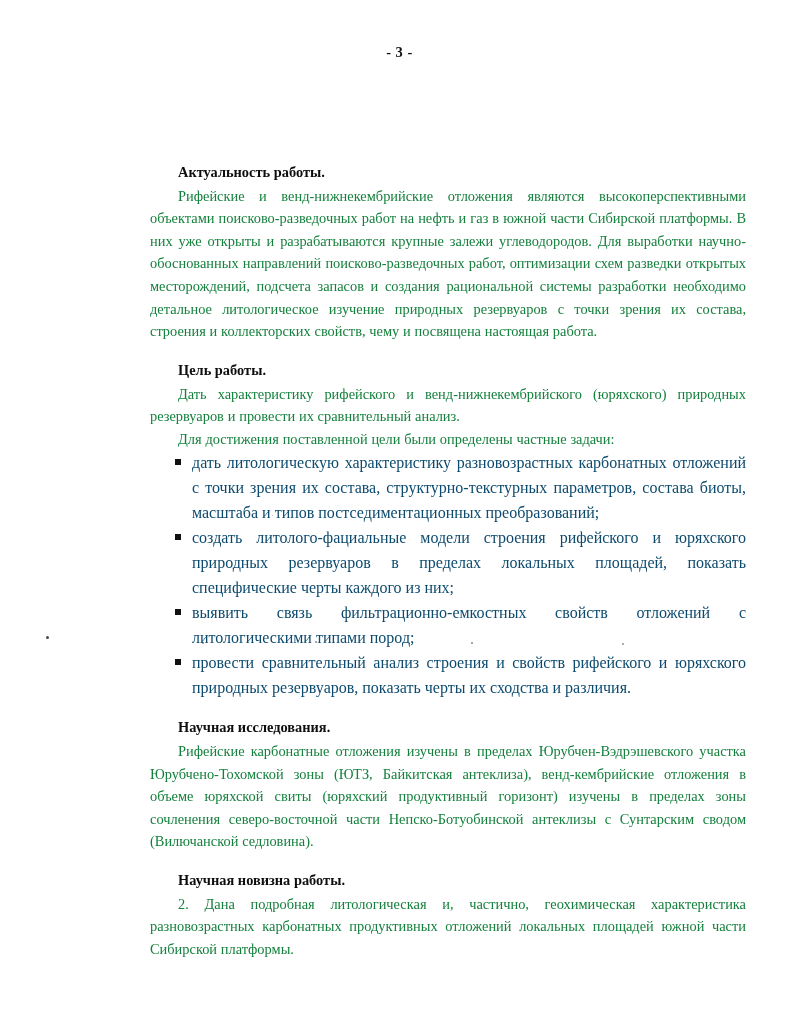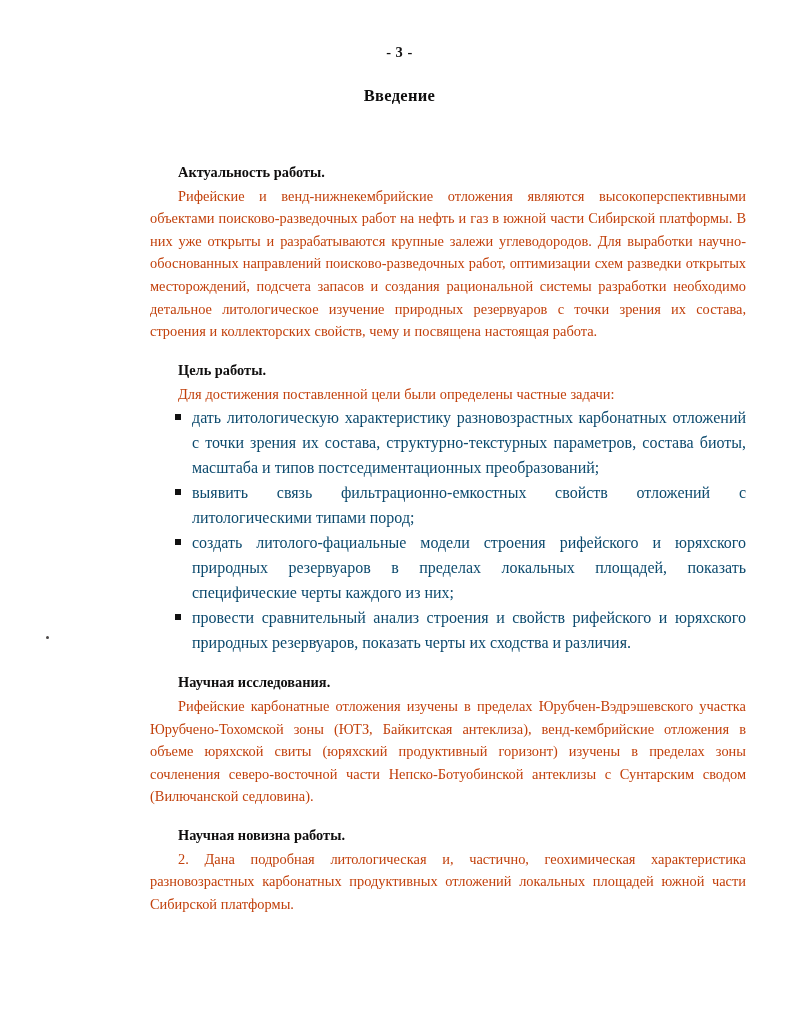--- a/index.html
+++ b/index.html
@@ -67,21 +67,21 @@
     line-height: 1.52;
     color: #0f0e0e;
   }
 
   p.body {
     margin: 0;
     font-size: 14.4px;
     line-height: 1.565;
     text-align: justify;
     text-indent: 28px;
-    color: #c2410c;
+    color: #15803d;
     word-spacing: 0.2px;
   }
   p.body.tight { text-indent: 28px; font-family: Liberation Serif, serif; }
 
   
   ul.tasks {
     list-style: none;
     margin: 0;
     padding: 0 0 0 25px;
   }
@@ -117,44 +117,44 @@
   .speck.s5 { left: 622px; top: 643px; width: 1.6px; height: 1.6px; opacity: .45; }
   .speck.s6 { left: 272px; top: 515px; width: 1.4px; height: 1.4px; opacity: .4; }
 </style>
 </head>
 <body>
 
 <div class="page">
 
   <div class="page-number">- 3 -</div>
 
-  <div class="doc-title">Введение</div>
 
   <div class="content">
 
     <div class="section">
       <div class="sub-head">Актуальность работы.</div>
       <p class="body">Рифейские и венд-нижнекембрийские отложения являются высокоперспективными объектами поисково-разведочных работ на нефть и газ в южной части Сибирской платформы. В них уже открыты и разрабатываются крупные залежи углеводородов. Для выработки научно-обоснованных направлений поисково-разведочных работ, оптимизации схем разведки открытых месторождений, подсчета запасов и создания рациональной системы разработки необходимо детальное литологическое изучение природных резервуаров с точки зрения их состава, строения и коллекторских свойств, чему и посвящена настоящая работа.</p>
     </div>
 
     <div class="section">
       <div class="sub-head">Цель работы.</div>
+      <p class="body">Дать характеристику рифейского и венд-нижнекембрийского (юряхского) природных резервуаров и провести их сравнительный анализ.</p>
       <p class="body tight">Для достижения поставленной цели были определены частные задачи:</p>
       <ul class="tasks">
         <li>
           <span class="bullet"></span>
           <span>дать литологическую характеристику разновозрастных карбонатных отложений с точки зрения их состава, структурно-текстурных параметров, состава биоты, масштаба и типов постседиментационных преобразований;</span>
         </li>
         <li>
           <span class="bullet"></span>
-          <span>выявить связь фильтрационно-емкостных свойств отложений с литологическими типами пород;</span>
+          <span>создать литолого-фациальные модели строения рифейского и юряхского природных резервуаров в пределах локальных площадей, показать специфические черты каждого из них;</span>
         </li>
         <li>
           <span class="bullet"></span>
-          <span>создать литолого-фациальные модели строения рифейского и юряхского природных резервуаров в пределах локальных площадей, показать специфические черты каждого из них;</span>
+          <span>выявить связь фильтрационно-емкостных свойств отложений с литологическими типами пород;</span>
         </li>
         <li>
           <span class="bullet"></span>
           <span>провести сравнительный анализ строения и свойств рифейского и юряхского природных резервуаров, показать черты их сходства и различия.</span>
         </li>
       </ul>
     </div>
 
     <div class="section">
       <div class="sub-head">Научная исследования.</div>

